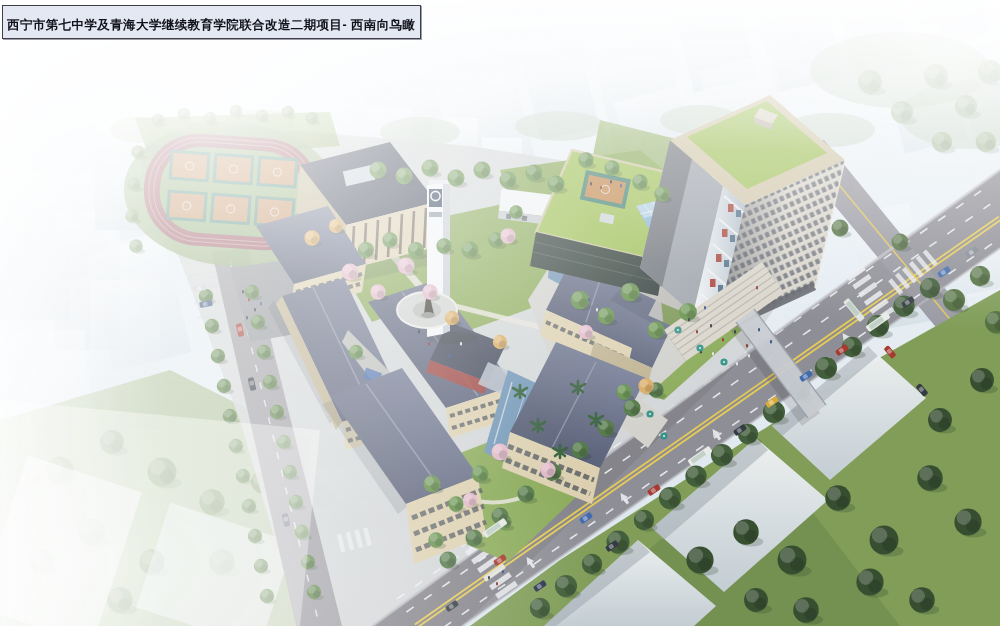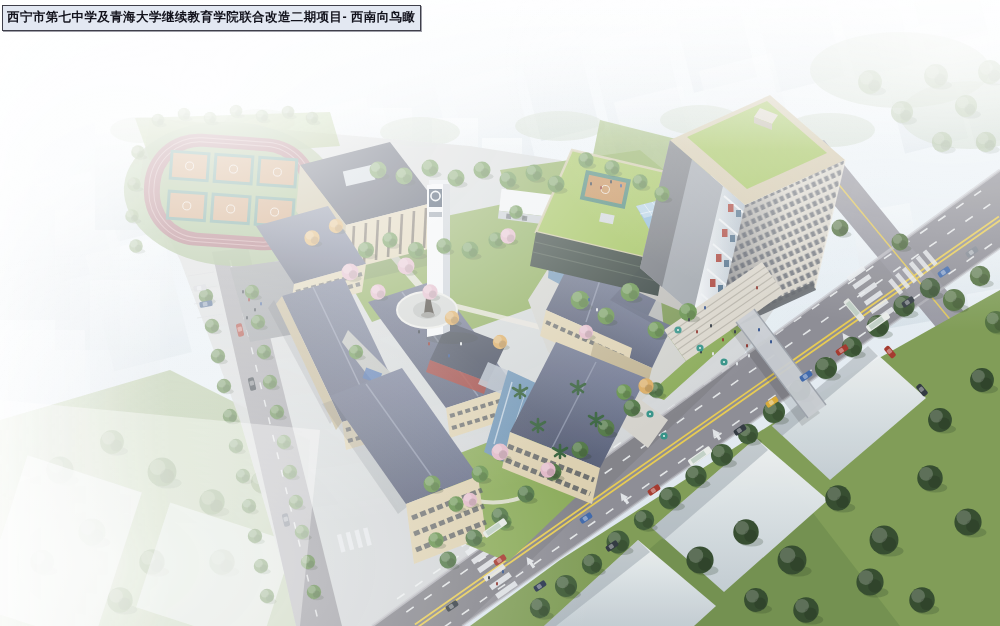--- a/index.html
+++ b/index.html
@@ -6,21 +6,21 @@
   .stage{position:relative;width:1000px;height:626px;overflow:hidden;
          font-family:"Liberation Sans",sans-serif;}
   .stage svg{position:absolute;left:0;top:0;}
   .title-box{
     position:absolute;left:2px;top:5px;z-index:10;
     background:var(--title_bg,#e3e8f2);
     border:1px solid var(--title_border,#3f3f4a);
     box-shadow:1px 1px 0 rgba(40,40,60,.45);
     color:var(--title_text,#12121c);
     font-size:12.5px;font-weight:600;letter-spacing:.4px;
-    padding:3px 5px 4px 4px;white-space:nowrap;
+    padding:11px 5px 4px 4px;white-space:nowrap;
   }
 </style>
 </head>
 <body>
 
 <div class="stage">
 
 <svg width="1000" height="626" viewBox="0 0 1000 626" xmlns="http://www.w3.org/2000/svg">
 <defs>
   <linearGradient id="sky" x1="0" y1="0" x2="0" y2="1">

